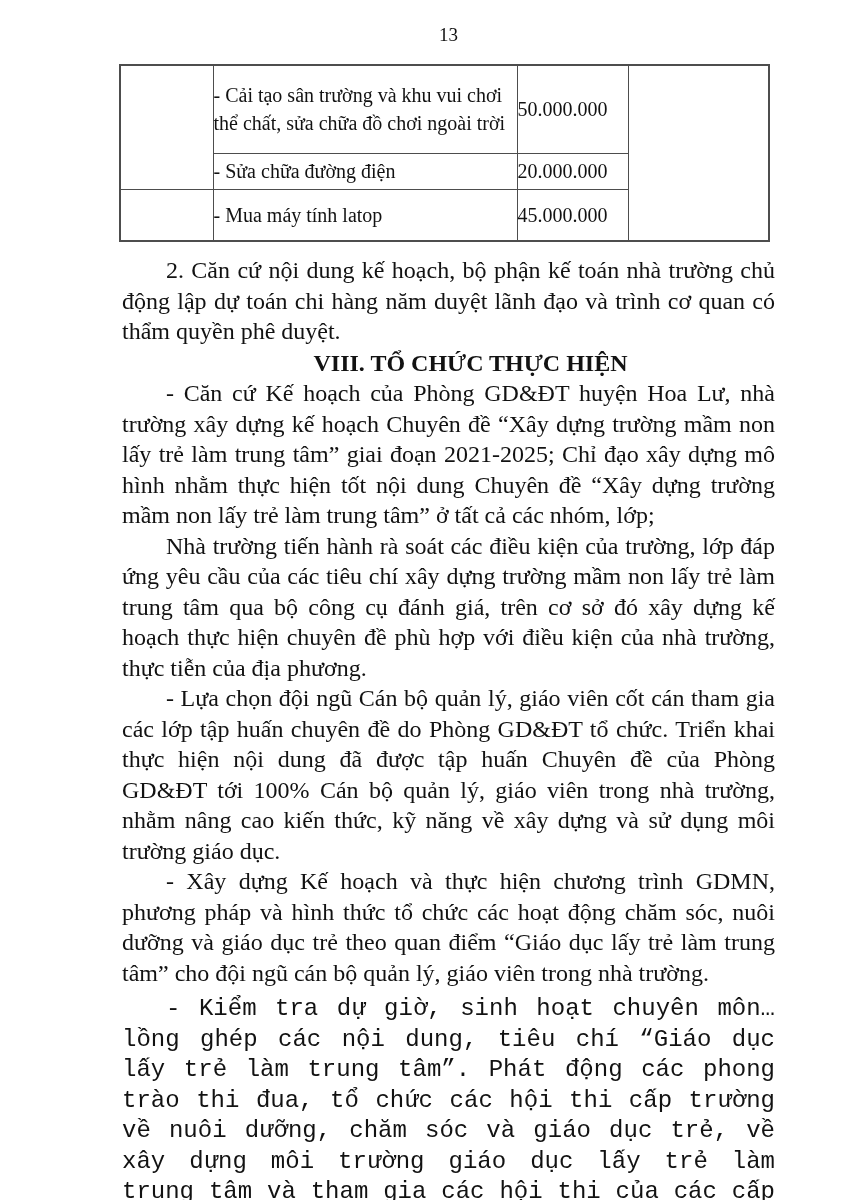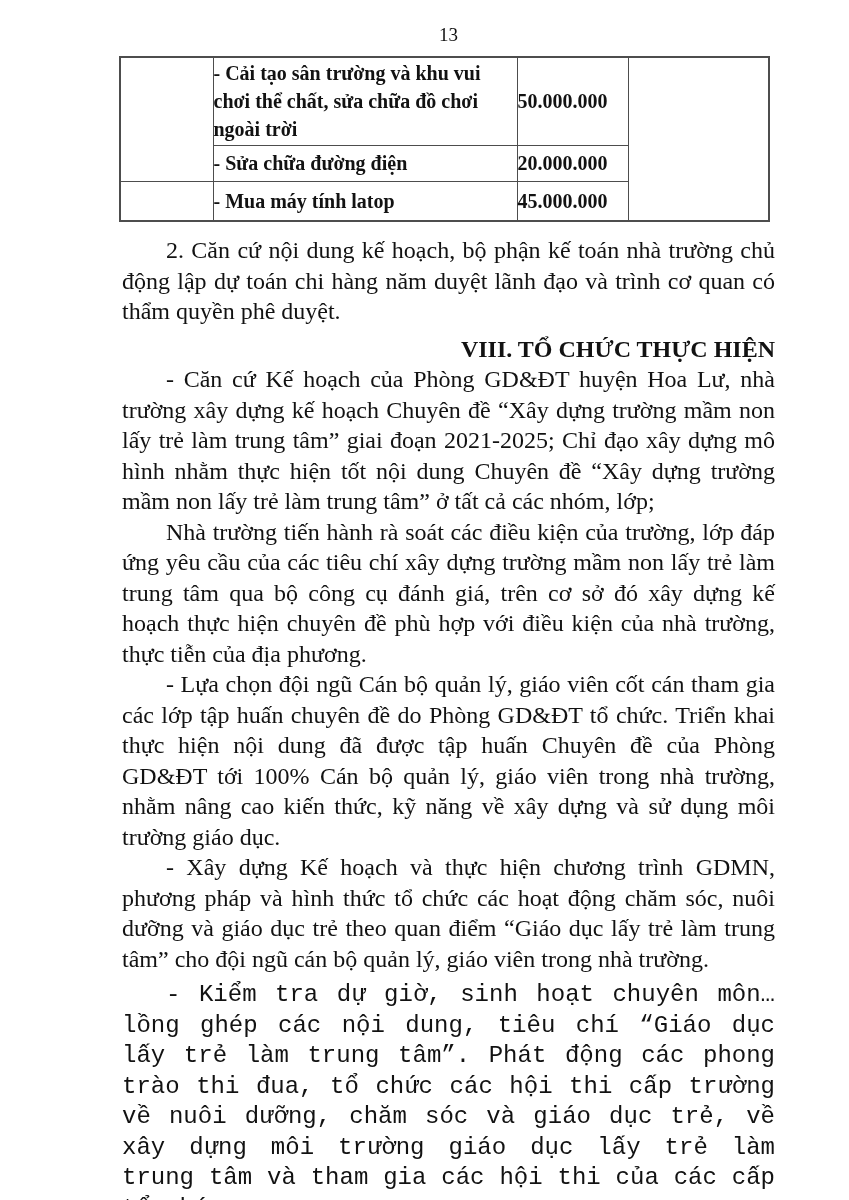--- a/index.html
+++ b/index.html
@@ -21,57 +21,56 @@
   .page-number {
     text-align: center;
     font-size: 19px;
     line-height: 26px;
     height: 26px;
   }
   table.budget-table {
     border-collapse: collapse;
     table-layout: fixed;
     width: 649px;
-    margin: 8px 0 0 -3px;
+    margin: 16px 0 0 -3px;
     border: 2px solid #4d4d4d;
-    font-weight: bold;
   }
   table.budget-table td {
     border: 1.5px solid #4d4d4d;
     font-size: 20px;
     line-height: 28px;
     box-sizing: border-box;
     padding: 0;
   }
   td.cell-desc {
     vertical-align: middle;
     padding: 4px 8px 4px 10px;
     text-align: left;
   }
   td.cell-amount {
     vertical-align: middle;
     text-align: left;
     padding: 2px 4px;
   }
   tr.row-1 { height: 88px; }
   tr.row-2 { height: 36px; }
-  tr.row-3 { height: 40px; }
+  tr.row-3 { height: 52px; }
 
   .body-text p {
     margin: 0;
     font-size: 24px;
     line-height: 30.5px;
     text-align: justify;
     text-indent: 44px;
   }
   p.para-p1 { margin-top: 13px; }
   p.heading-main {
-    margin-top: 7px;
+    margin-top: 1px;
     font-weight: bold;
-    text-align: right;
+    text-align: center;
   }
   p.heading-sub {
     margin-top: 9px;
     font-weight: bold;
     text-align: left;
   }
   p.gap-before { margin-top: 6px; font-family: Liberation Mono, monospace; }
   p.cutoff { text-align-last: justify; }
 </style>
 </head>

